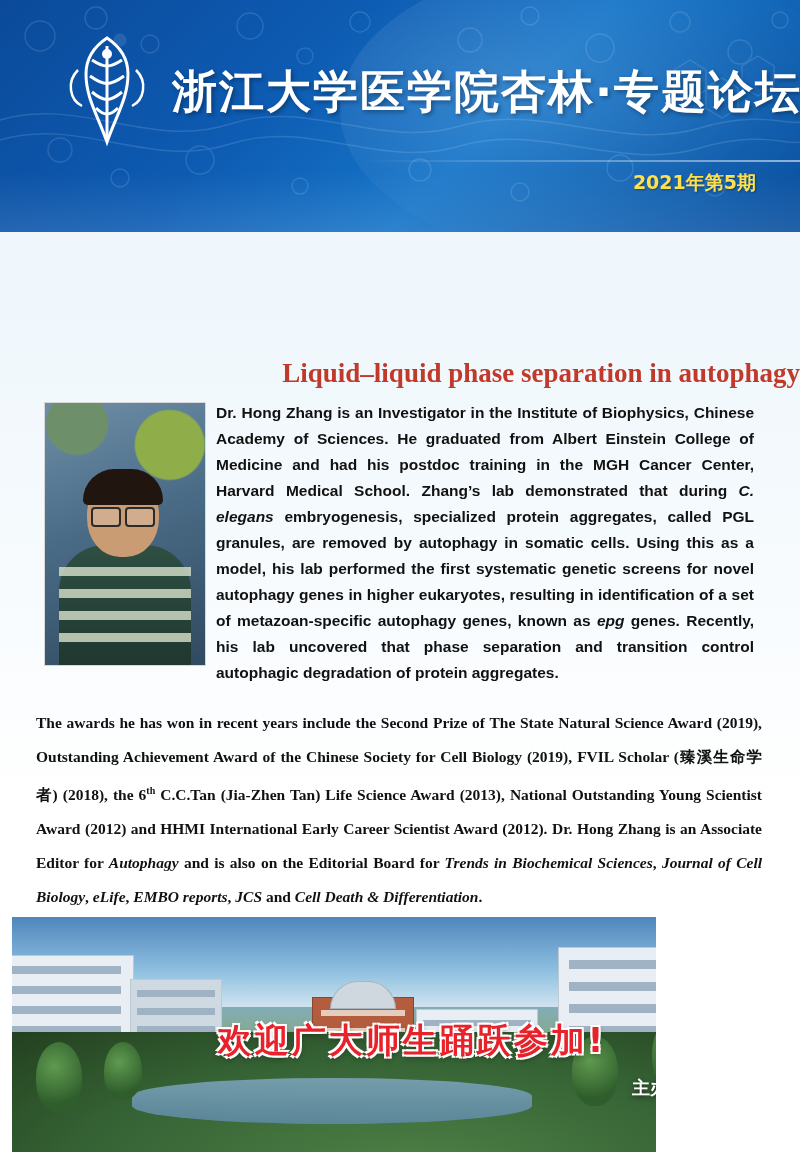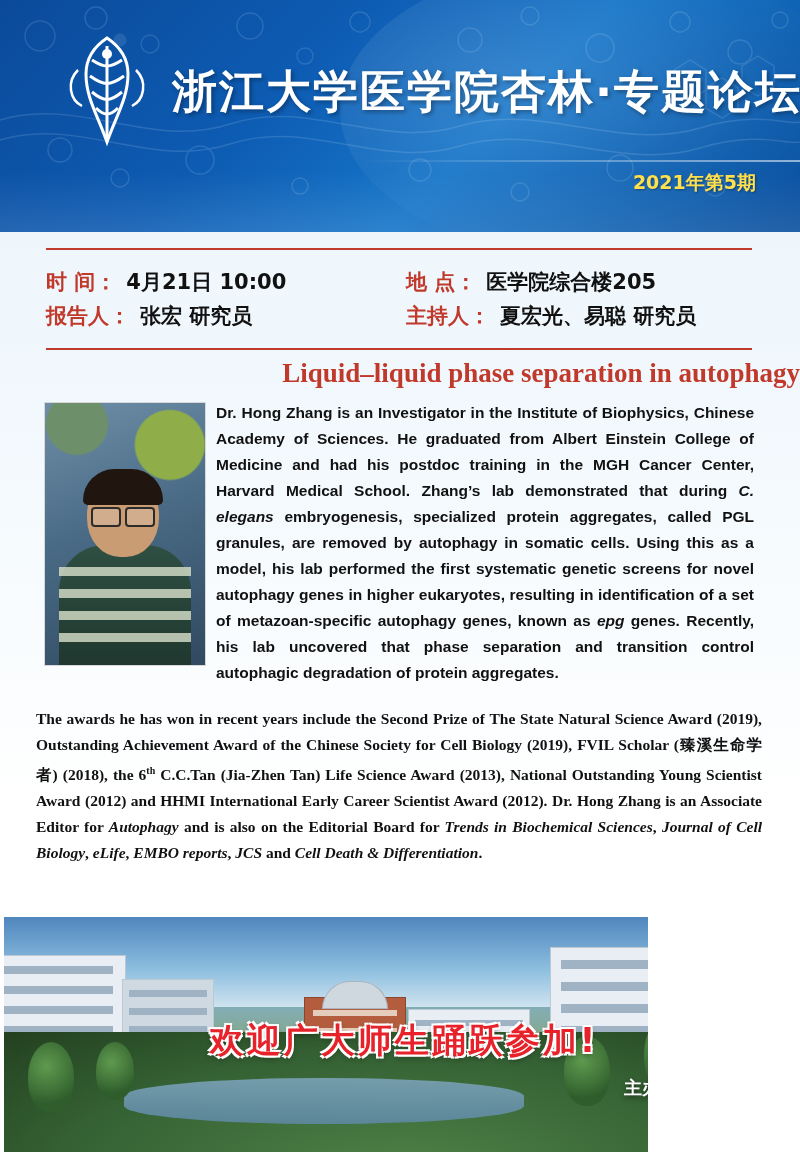--- a/index.html
+++ b/index.html
@@ -108,29 +108,29 @@
 
   .bio{
     position:absolute;left:216px;top:400px;width:538px;
     font-family:Liberation Sans, sans-serif;
     font-size:15.5px;line-height:26px;color:#111;
     text-align:justify;font-weight:bold;
   }
   .awards{
     position:absolute;left:36px;top:706px;width:726px;
     font-family:"Liberation Serif", serif;
-    font-size:15.5px;line-height:26px;color:#111;
+    font-size:15.5px;line-height:34px;color:#111;
     text-align:justify;font-weight:bold;
   }
   .it{font-style:italic;}
   sup{font-size:10px;}
 
   
   .campus{
-    position:absolute;left:4px;bottom:0;width:644px;height:235px;overflow:hidden;
+    position:absolute;left:12px;bottom:0;width:644px;height:235px;overflow:hidden;
     background:linear-gradient(180deg,#5e8fc0 0%,#7fb0d6 28%,#86a98b 52%,#4d7a4a 78%,#2f5b33 100%);
   }
   .sky{position:absolute;left:0;top:0;width:800px;height:90px;
     background:linear-gradient(180deg,#4f86bd 0%,#8fc0e0 60%,#cfe3ef 100%);}
   .bldg{position:absolute;background:#e8eef3;border:1px solid #bcc8d2;}
   .bldg.dark{background:#cfd9e2;}
   .bldg .win{position:absolute;background:#9fb3c4;}
   .lawn{position:absolute;left:0;bottom:0;width:800px;height:120px;
     background:radial-gradient(ellipse at 50% 120%, #4f8247 0%, #356234 60%, #23401f 100%);}
   .water{position:absolute;left:120px;bottom:28px;width:400px;height:46px;
@@ -203,42 +203,20 @@
         <circle cx="55" cy="24" r="5" fill="#ffffff" stroke="none"></circle>
         <path d="M26 40 C14 52 18 70 30 76" stroke-width="2.5"></path>
         <path d="M84 40 C96 52 92 70 80 76" stroke-width="2.5"></path>
       </g>
     </svg>
 
     <div class="title-zh">浙江大学医学院杏林·专题论坛</div>
     <div class="issue">2021年第5期</div>
   </div>
 
-  <div class="infobox">
-    <div class="inforow">
-      <div class="c1">
-        <span class="lbl">时 间：</span>
-        <span class="val">4月21日 10:00</span>
-      </div>
-      <div class="c2">
-        <span class="lbl">地 点：</span>
-        <span class="val">医学院综合楼205</span>
-      </div>
-    </div>
-    <div class="inforow">
-      <div class="c1">
-        <span class="lbl">报告人：</span>
-        <span class="val">张宏 研究员</span>
-      </div>
-      <div class="c2">
-        <span class="lbl">主持人：</span>
-        <span class="val">夏宏光、易聪 研究员</span>
-      </div>
-    </div>
-  </div>
 
   <div class="talk-title">Liquid–liquid phase separation in autophagy</div>
 
   <div class="photo">
     <div class="ph-bg"></div>
     <div class="ph-body">
       <div class="ph-stripe" style="top:22px"></div>
       <div class="ph-stripe" style="top:44px"></div>
       <div class="ph-stripe" style="top:66px"></div>
       <div class="ph-stripe" style="top:88px"></div>

